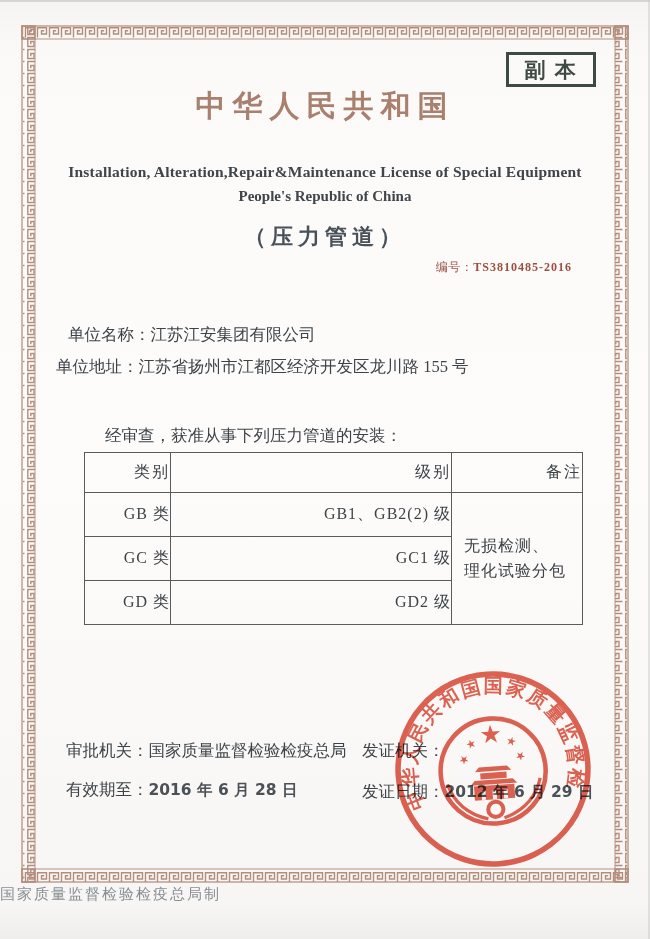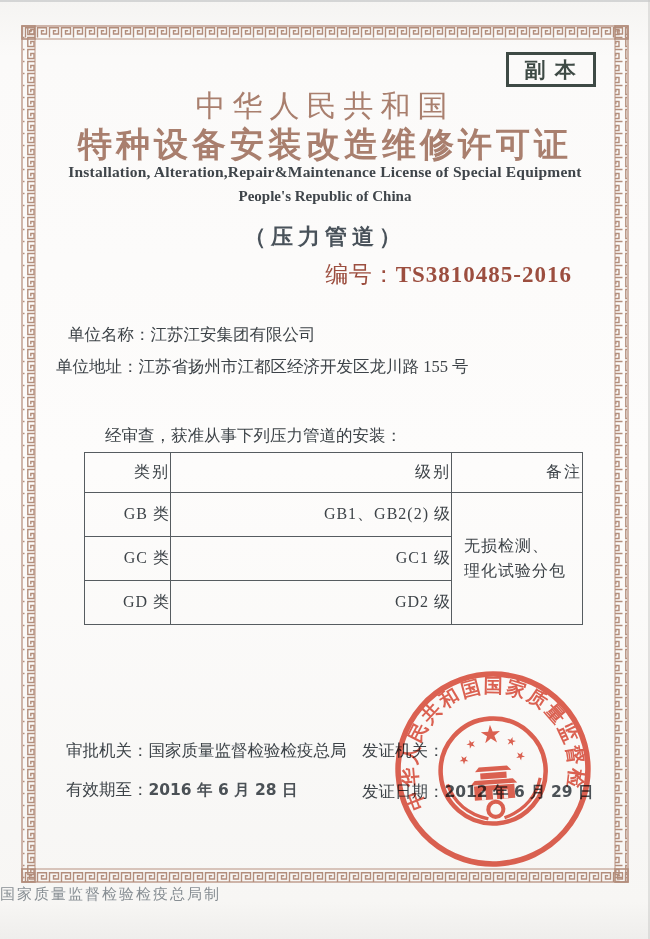--- a/index.html
+++ b/index.html
@@ -23,29 +23,29 @@
   
   .badge {
     position:absolute; left:506px; top:52px; width:90px; height:35px;
     border:3px solid #3e4a45;
     display:flex; align-items:center; justify-content:center;
     font-weight:bold; font-size:21px; color:#3e4a45;
     letter-spacing:2px;
   }
 
   .t-center { position:absolute; left:0; width:100%; text-align:center; }
-  .country-title { top:86px; font-size:30px; font-weight:normal; color:#a97f6e; letter-spacing:7px; }
+  .country-title { top:86px; font-size:30px; font-weight:bold; color:#a97f6e; letter-spacing:7px; }
   .main-title   { top:122px; font-size:34px; font-weight:bold; color:#a97f6e; letter-spacing:4px; }
   .en-line1 { top:163px; font-size:15.5px; font-weight:bold; color:#3f454a; letter-spacing:.2px; }
   .en-line2 { top:188px; font-size:15px;  font-weight:bold; color:#3f454a; }
   .category { top:222px; font-size:22px; font-weight:bold; color:#49525a; letter-spacing:5px; }
 
   .license-no {
     position:absolute; top:259px; right:78px;
-    font-size:23px; color:#9c4e3f; letter-spacing:.5px;
+    font-size:12px; color:#9c4e3f; letter-spacing:.5px;
   }
   .license-no .num { font-weight:bold; letter-spacing:1px; }
 
   .field { position:absolute; font-size:16.5px; color:#3d4348; white-space:nowrap; }
   .f-name    { left:68px; top:324px; }
   .f-addr    { left:56px; top:356px; }
   .f-note    { left:105px; top:425px; }
   .f-approve { left:66px;  top:740px; }
   .f-issuer  { left:362px; top:740px; }
   .f-valid   { left:66px;  top:779px; }
@@ -106,21 +106,20 @@
     <rect x="615" y="26" width="13" height="13" fill="none" stroke="#b28d7b" stroke-width="1.6"></rect>
     <rect x="22" y="869" width="13" height="13" fill="none" stroke="#b28d7b" stroke-width="1.6"></rect>
     <rect x="615" y="869" width="13" height="13" fill="none" stroke="#b28d7b" stroke-width="1.6"></rect>
   </svg>
 
   <div class="badge">
     <span>副 本</span>
   </div>
 
   <div class="t-center country-title">中华人民共和国</div>
-  <div class="t-center main-title">特种设备安装改造维修许可证</div>
   <div class="t-center en-line1">Installation, Alteration,Repair&amp;Maintenance License of Special Equipment</div>
   <div class="t-center en-line2">People's Republic of China</div>
   <div class="t-center category">（压力管道）</div>
 
   <div class="license-no">
     <span>编号：</span><span class="num">TS3810485-2016</span>
   </div>
 
   <div class="field f-name">
     <span>单位名称：</span><span>江苏江安集团有限公司</span>

